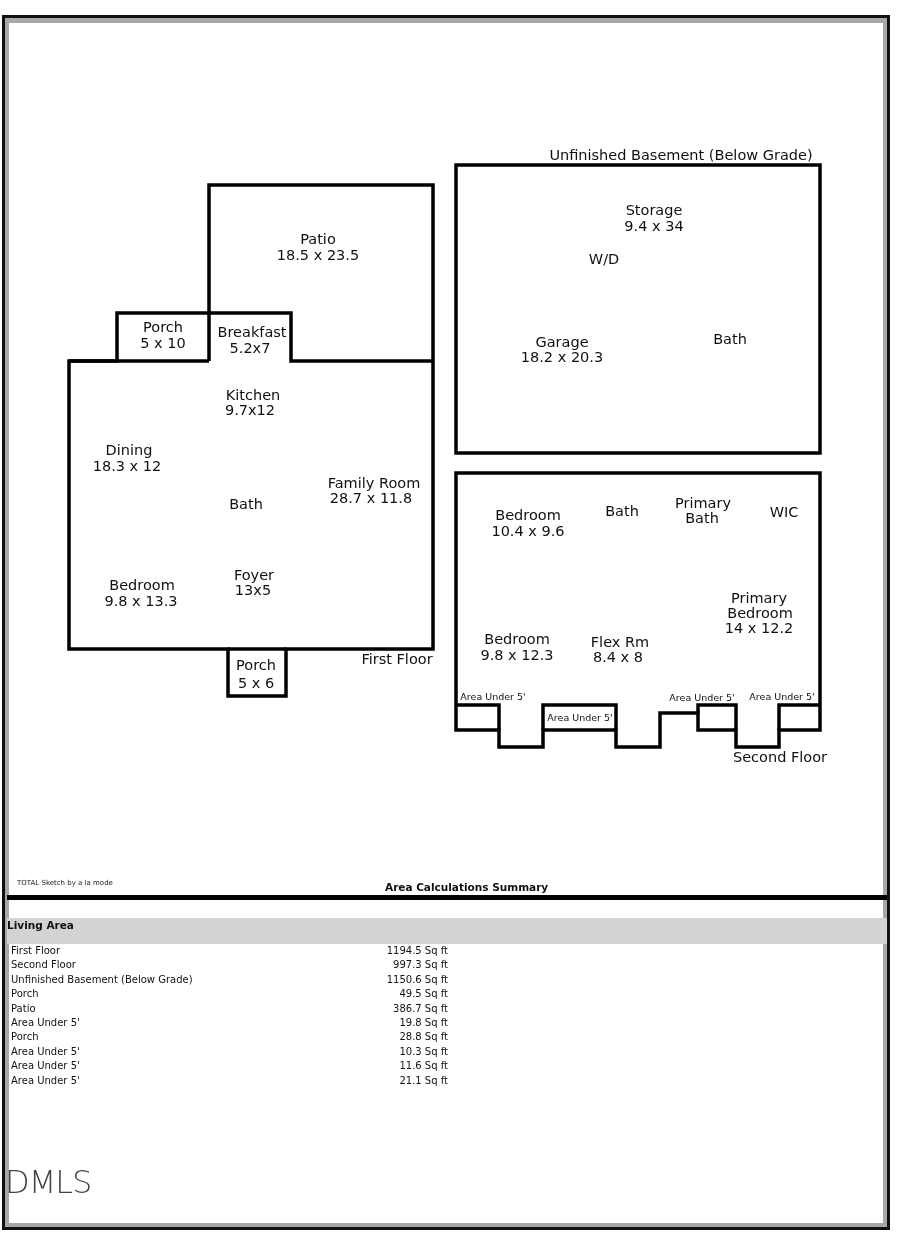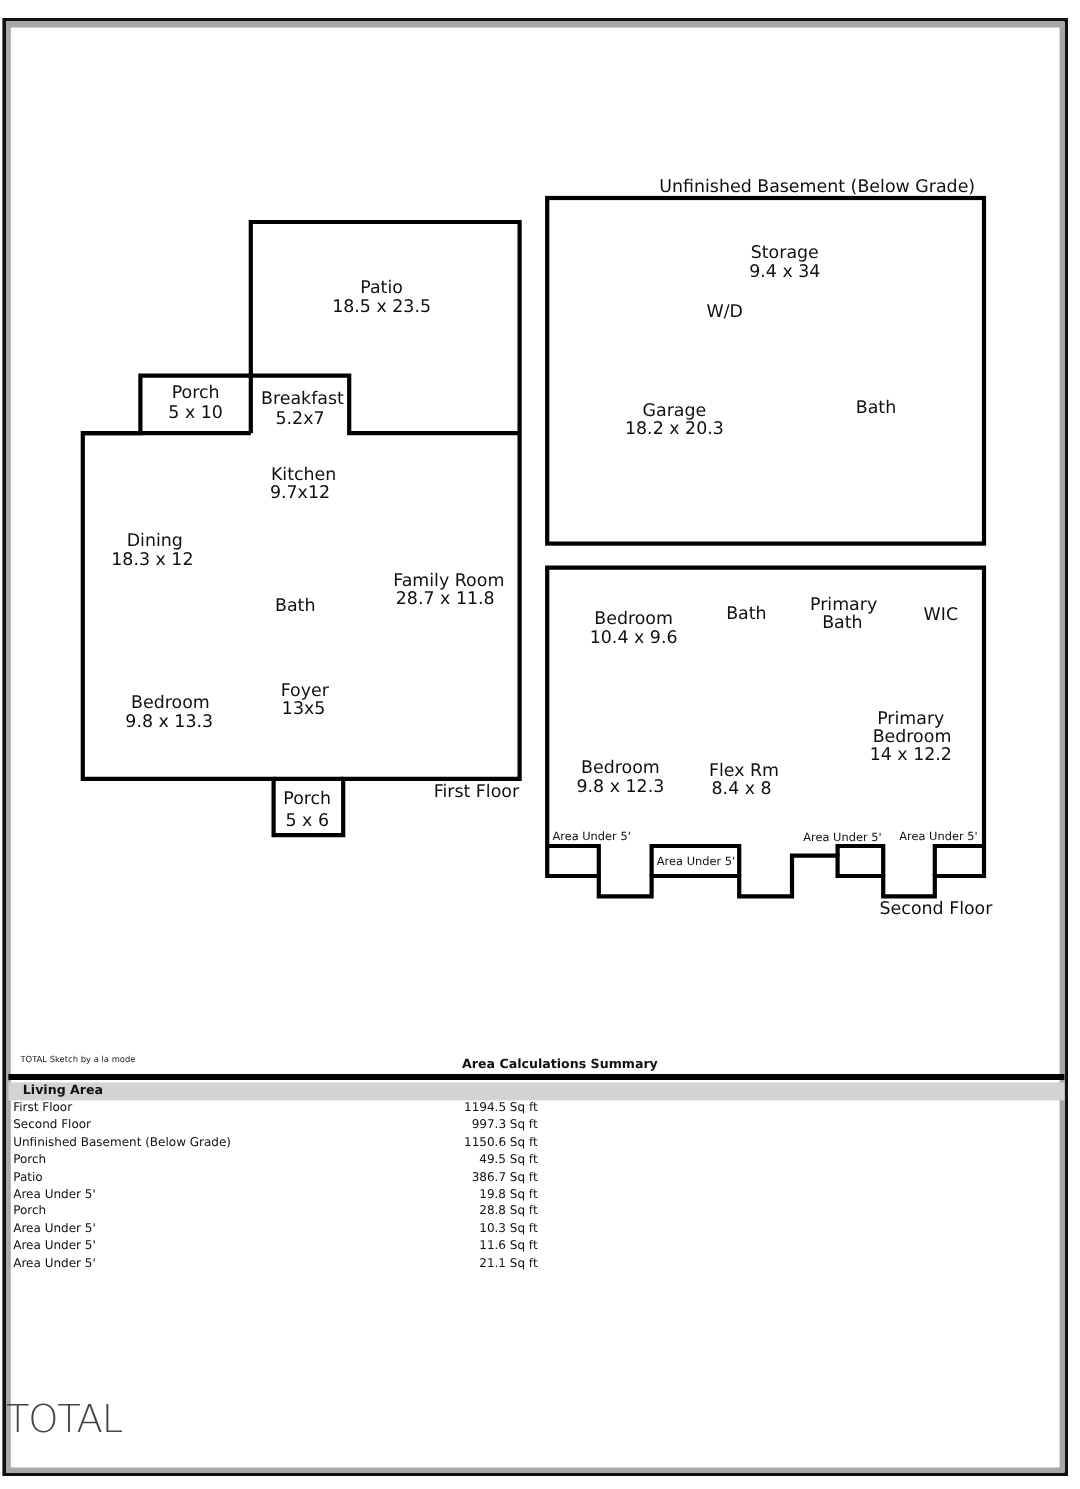--- a/index.html
+++ b/index.html
@@ -6,21 +6,21 @@
   body { width: 900px; height: 1241px; position: relative; overflow: hidden; font-family: "DejaVu Sans", sans-serif; color: #111; }
   .frame { position: absolute; left: 2px; top: 15px; width: 888px; height: 1215px; border: 3px solid #111; box-sizing: border-box; }
   .frame-inner { position: absolute; left: 0; top: 0; right: 0; bottom: 0; border: 4px solid #a8a8a8; border-top-width: 5px; box-sizing: border-box; background: #fff; }
   svg.plan { position: absolute; left: 0; top: 0; }
   .plan text { font-family: "DejaVu Sans", sans-serif; fill: #111; }
   .summary { position: absolute; left: 7px; top: 877px; width: 880px; font-family: "DejaVu Sans", sans-serif; }
   .sum-head { position: relative; height: 17px; }
   .credit { position: absolute; left: 10px; top: 2px; font-size: 7px; color: #222; }
   .sum-title { position: absolute; left: 362px; top: 4px; font-size: 10.5px; font-weight: bold; margin-left: 16px; }
   .sum-bar { height: 5px; background: #000; margin-top: 1px; }
-  .sec-head { background: #d3d3d3; height: 15px; font-size: 10.5px; font-weight: bold; line-height: 15px; padding-left: 12px; margin-top: 2px; }
+  .sec-head { background: #d3d3d3; height: 26px; font-size: 10.5px; font-weight: bold; line-height: 15px; padding-left: 0; margin-top: 18px; }
   .row { position: relative; height: 14.4px; font-size: 10px; line-height: 14.4px; }
   .row .lbl { position: absolute; left: 4px; }
   .row .val { position: absolute; right: 439px; text-align: right; margin-left: 46px; }
   .row.total { font-weight: bold; font-size: 10.5px; }
   .watermark { position: absolute; left: 5px; top: 1163px; font-family: "DejaVu Sans", sans-serif; font-size: 32px; font-weight: 200; color: #444; letter-spacing: -1px; -webkit-text-stroke: 0; }
 </style>
 </head>
 <body>
 
 <div class="frame">
@@ -140,13 +140,13 @@
   <div class="row">
     <span class="lbl">Area Under 5'</span>
     <span class="val">11.6 Sq ft</span>
   </div>
   <div class="row">
     <span class="lbl">Area Under 5'</span>
     <span class="val">21.1 Sq ft</span>
   </div>
 </div>
 
-<div class="watermark">TOTAL</div>
+<div class="watermark">DMLS</div>
 
 </body></html>

